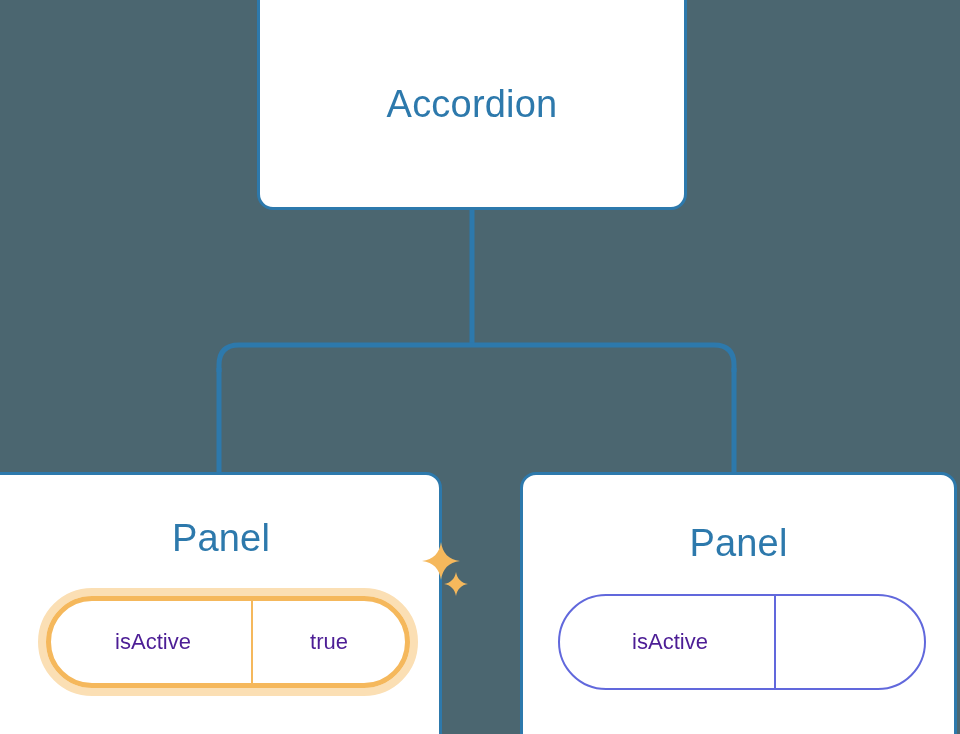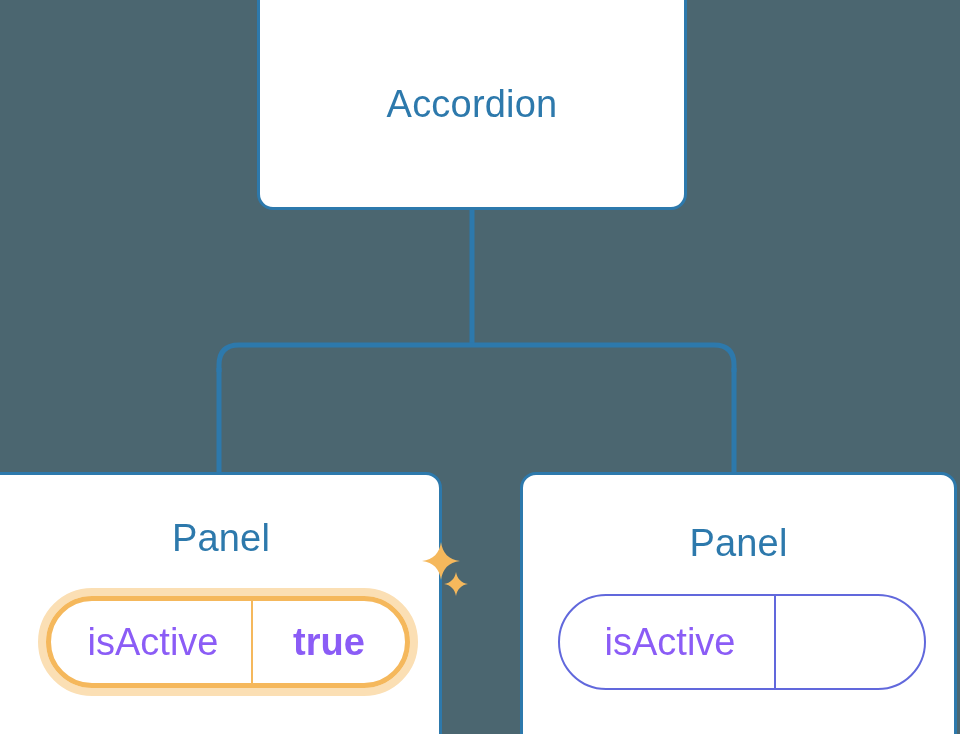--- a/index.html
+++ b/index.html
@@ -103,22 +103,22 @@
     display: flex;
     align-items: stretch;
     background: #ffffff;
     box-sizing: border-box;
   }
 
   .prop-key, .prop-val {
     display: flex;
     align-items: center;
     justify-content: center;
-    color: #8b5cf6;
-    font-size: 38px;
+    color: #4c1d95;
+    font-size: 22px;
     white-space: nowrap;
     box-sizing: border-box;
   }
 
   
   #pill-right {
     left: 35px;
     top: 119px;
     width: 368px;
     height: 96px;
@@ -163,21 +163,21 @@
     border-radius: 46px;
   }
   #pill-left .prop-key {
     width: 202px;
     border-right: 2px solid #f5b85c;
     font-weight: 400;
     padding-left: 4px;
   }
   #pill-left .prop-val {
     flex: 1;
-    font-weight: 700;
+    font-weight: 400;
   }
 
   
   .sparkle {
     position: absolute;
     pointer-events: none;
   }
   #sparkle-big  { left: 421px; top: 541px; }
   #sparkle-small{ left: 443px; top: 571px; }
 </style>

